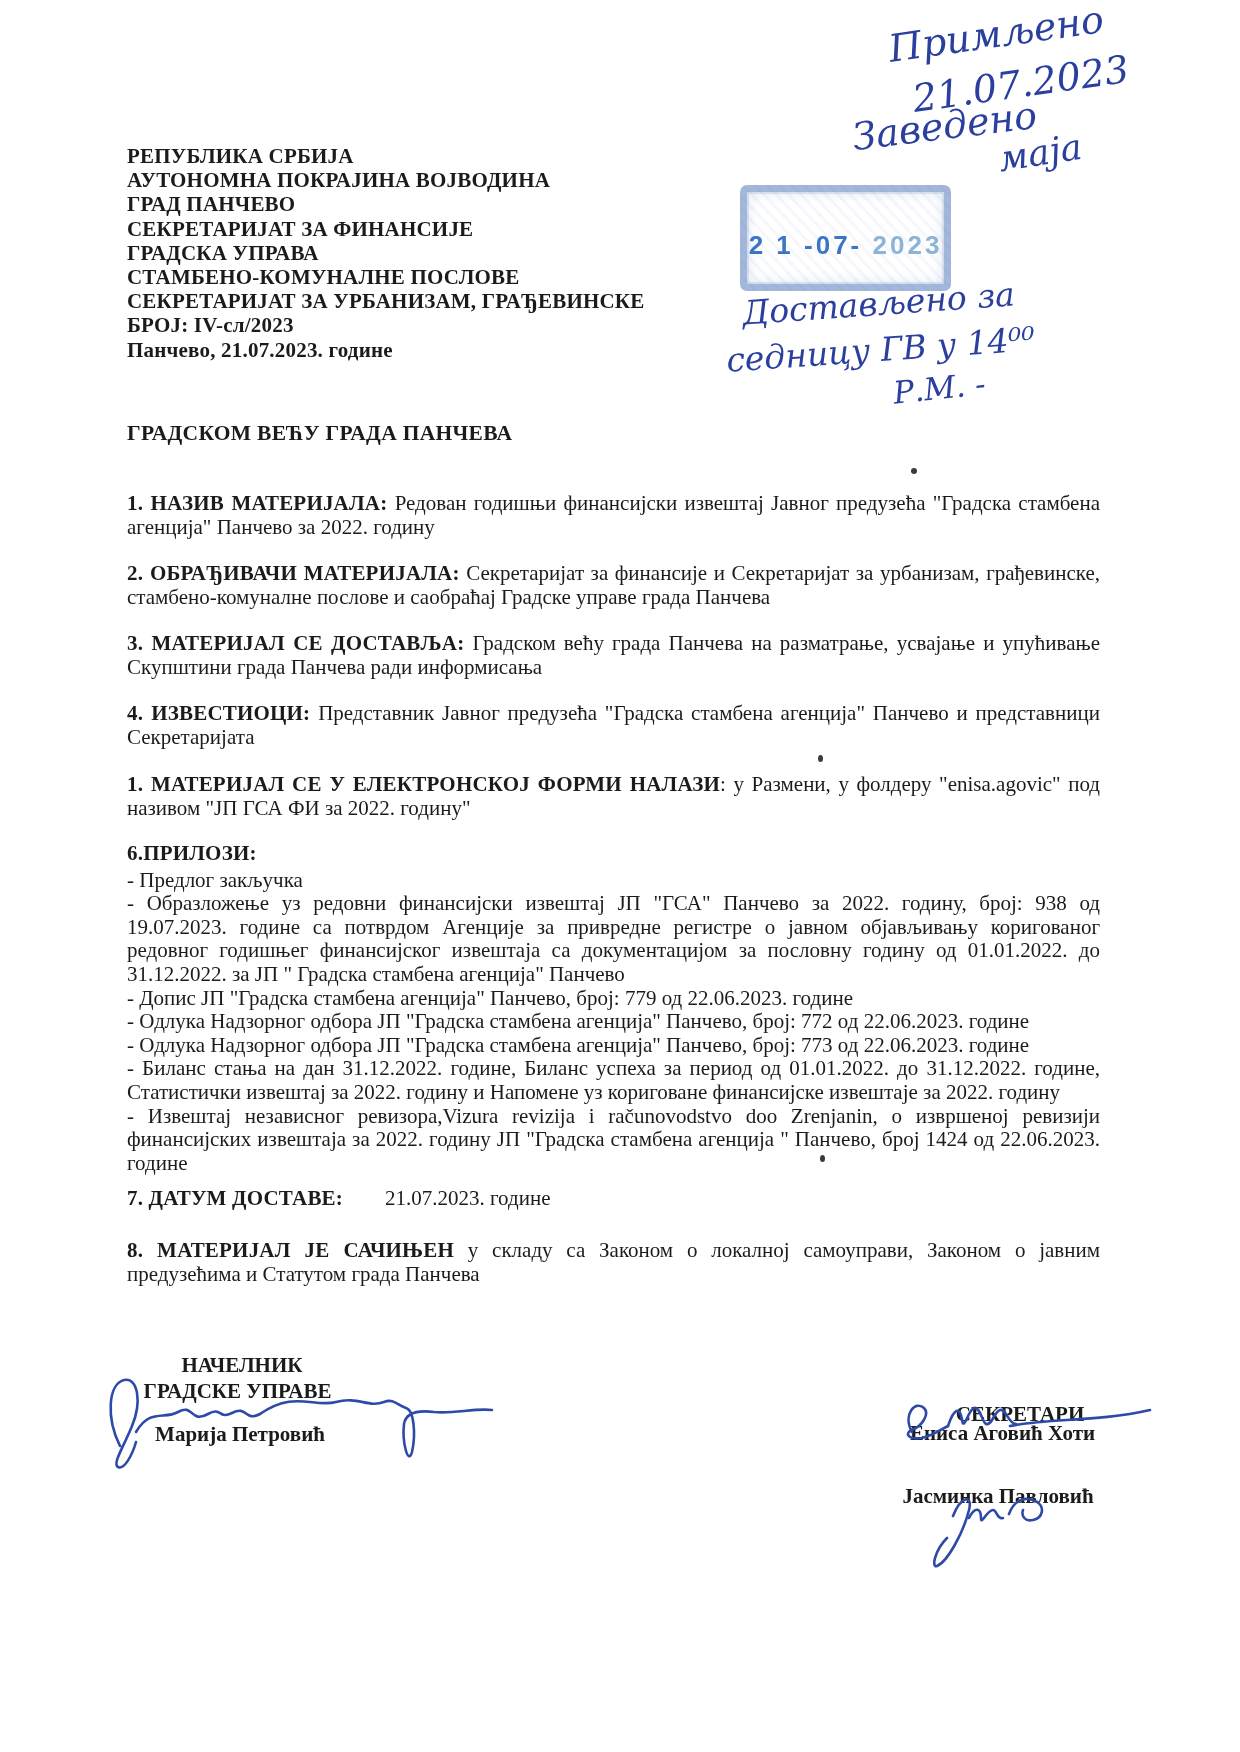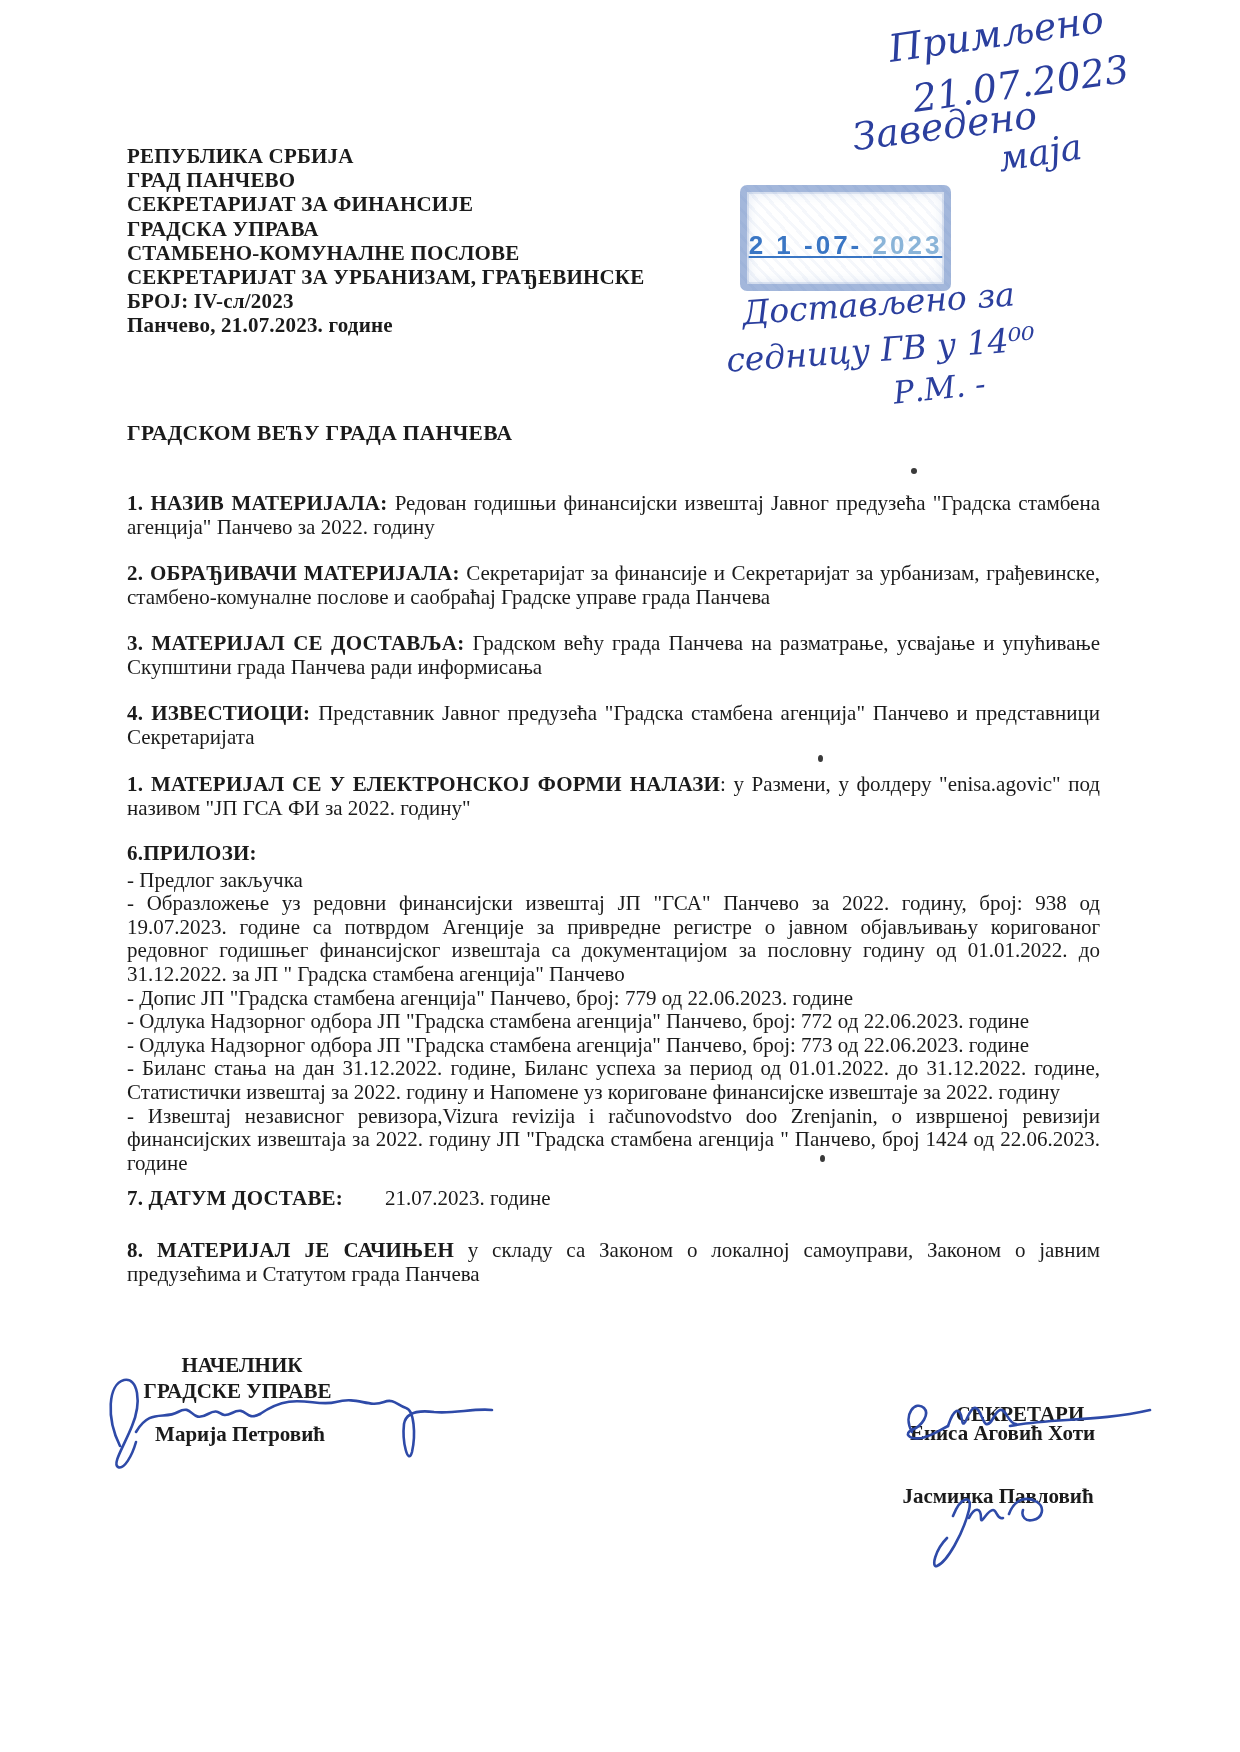--- a/index.html
+++ b/index.html
@@ -66,39 +66,40 @@
     border:7px solid rgba(63,104,180,.48);
     border-radius:7px;
     box-shadow:inset 0 0 0 2px rgba(63,104,180,.14), inset 0 0 14px rgba(63,104,180,.18);
     display:flex;align-items:center;justify-content:center;
     background:
       repeating-linear-gradient(47deg, rgba(63,104,180,.05) 0 3px, transparent 3px 9px);
   }
   .stamp-date{
     font-family:"Liberation Sans", sans-serif;
     font-weight:bold;font-size:26px;letter-spacing:3px;
-    color:#3a76c4;white-space:nowrap;margin-top:14px;text-decoration:underline;
+    color:#3a76c4;white-space:nowrap;margin-top:14px;
   }
   .stamp-year{color:#8ab4d8;}
   
   .sig-svg{position:absolute;}
   .sig-svg path{fill:none;stroke:#2e4aa8;stroke-width:2.6;stroke-linecap:round;stroke-linejoin:round;}
   
   .speck{position:absolute;background:#3a3a3a;border-radius:50%;}
   .speck1{left:818px;top:755px;width:5px;height:7px;}
   .speck2{left:820px;top:1155px;width:5px;height:7px;}
   .speck3{left:911px;top:468px;width:6px;height:6px;}
 </style>
 </head>
 <body>
 
 <div class="page">
 
   <div class="abs letterhead">
     <div>РЕПУБЛИКА СРБИЈА</div>
+    <div>АУТОНОМНА ПОКРАЈИНА ВОЈВОДИНА</div>
     <div>ГРАД ПАНЧЕВО</div>
     <div>СЕКРЕТАРИЈАТ ЗА ФИНАНСИЈЕ</div>
     <div>ГРАДСКА УПРАВА</div>
     <div>СТАМБЕНО-КОМУНАЛНЕ ПОСЛОВЕ</div>
     <div>СЕКРЕТАРИЈАТ ЗА УРБАНИЗАМ, ГРАЂЕВИНСКЕ</div>
     <div>БРОЈ: IV-сл/2023</div>
     <div>Панчево, 21.07.2023. године</div>
   </div>
 
   <div class="abs recipient">ГРАДСКОМ ВЕЋУ ГРАДА ПАНЧЕВА</div>

